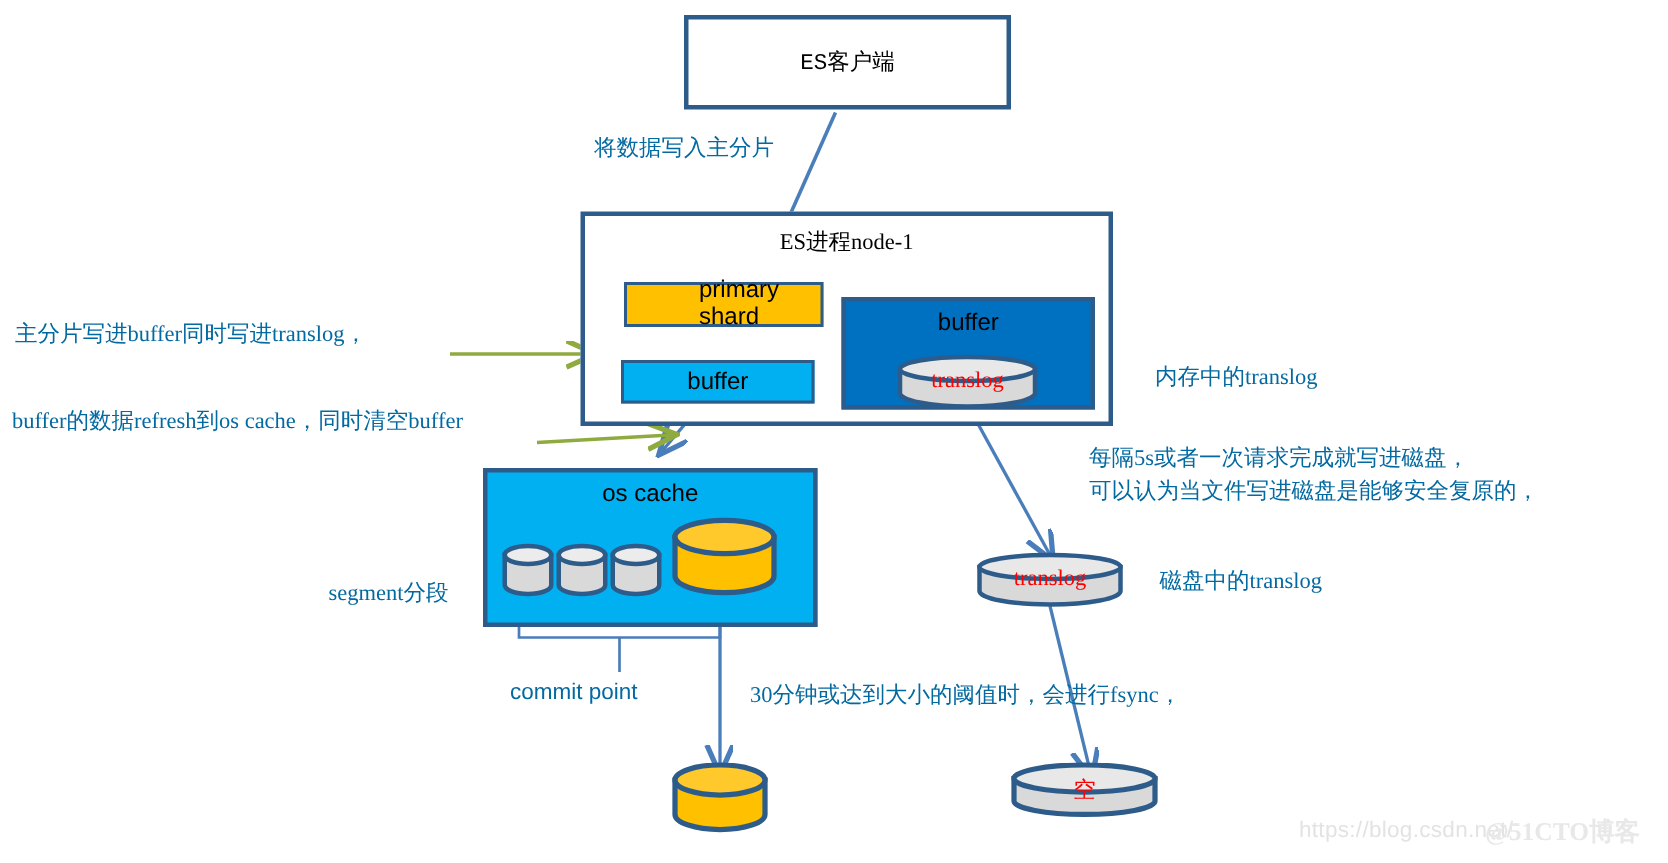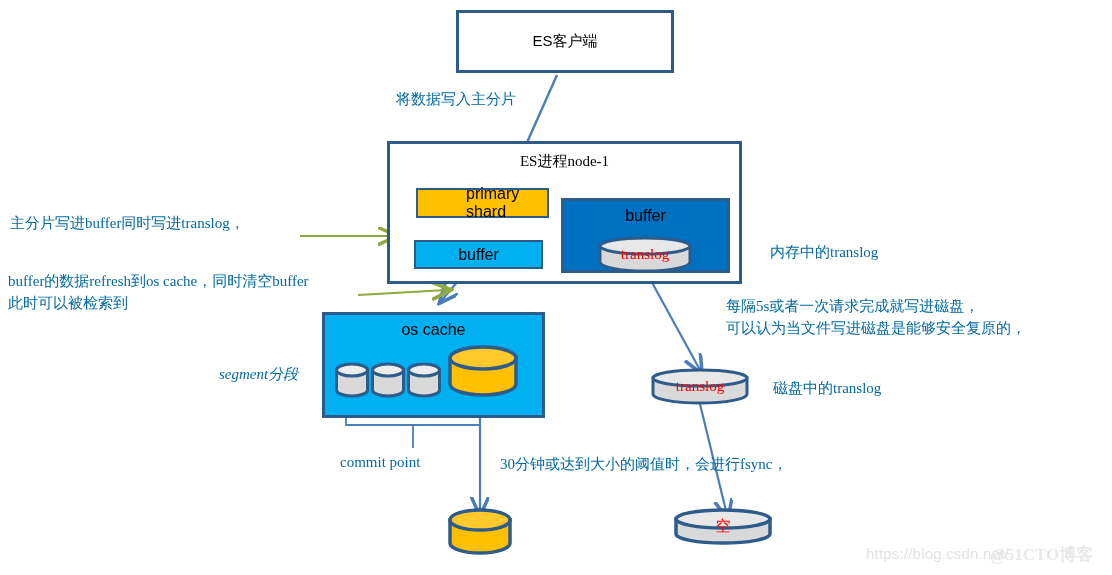--- a/index.html
+++ b/index.html
@@ -21,37 +21,37 @@
   
   .label {
     position: absolute;
     color: #0369a1;
     font-size: 15px;
     line-height: 22px;
     white-space: pre;
     font-family: "Liberation Serif", "DejaVu Serif", serif;
   }
   .label-en {
-    font-family: Liberation Serif, serif;
+    font-family: Liberation Sans, sans-serif;
   }
 
   
   .box {
     position: absolute;
     box-sizing: border-box;
     display: flex;
     align-items: center;
     justify-content: center;
     font-size: 15px;
     color: #000;
   }
   .box-es-client {
     border: 3px solid #2e5c8a;
     background: #ffffff;
-    font-family: Liberation Sans, sans-serif;
+    font-family: Liberation Mono, monospace;
     font-size: 15px;
   }
   .box-node {
     border: 3px solid #2e5c8a;
     background: #ffffff;
     align-items: flex-start;
     justify-content: center;
     padding-top: 8px;
     font-family: "Liberation Serif", "DejaVu Serif", serif;
   }
@@ -199,21 +199,20 @@
     <svg width="96" height="34" viewBox="0 0 96 34">
       <path d="M3,9 L3,25 A45,9 0 0 0 93,25 L93,9 Z" fill="#d9d9d9" stroke="#2e5c8a" stroke-width="3"></path>
       <ellipse cx="48" cy="9" rx="45" ry="8" fill="#e8e8e8" stroke="#2e5c8a" stroke-width="3"></ellipse>
     </svg>
     <div class="cyl-text" style="top:9px;">translog</div>
   </div>
 
   <div class="label" style="left:10px; top:212px;">主分片写进buffer同时写进translog，</div>
 
   <div class="label" style="left:8px; top:270px;">buffer的数据refresh到os cache，同时清空buffer</div>
-  <div class="label" style="left:8px; top:292px;">此时可以被检索到</div>
 
   <div class="label" style="left:770px; top:241px;">内存中的translog</div>
 
   <div class="label" style="left:726px; top:295px;">每隔5s或者一次请求完成就写进磁盘，</div>
   <div class="label" style="left:726px; top:317px;">可以认为当文件写进磁盘是能够安全复原的，</div>
 
   <div class="label" style="left:773px; top:377px;">磁盘中的translog</div>
 
   <div class="box box-oscache" style="left:322px; top:312px; width:223px; height:106px;">
     <span>os cache</span>
@@ -238,21 +237,21 @@
     </svg>
   </div>
 
   <div class="cyl" style="left:447px; top:345px; width:72px; height:54px;">
     <svg width="72" height="54" viewBox="0 0 72 54">
       <path d="M3,13 L3,39 A33,11 0 0 0 69,39 L69,13 Z" fill="#ffc000" stroke="#2e5c8a" stroke-width="3.5"></path>
       <ellipse cx="36" cy="13" rx="33" ry="11" fill="#ffc82b" stroke="#2e5c8a" stroke-width="3.5"></ellipse>
     </svg>
   </div>
 
-  <div class="label" style="left:219px; top:363px;font-style:italic;">segment分段</div>
+  <div class="label" style="left:219px; top:385px;">segment分段</div>
 
   <div class="label label-en" style="left:340px; top:451px;">commit point</div>
 
   <div class="cyl" style="left:650px; top:369px; width:100px; height:35px;">
     <svg width="100" height="35" viewBox="0 0 100 35">
       <path d="M3,9 L3,25 A47,9 0 0 0 97,25 L97,9 Z" fill="#d9d9d9" stroke="#2e5c8a" stroke-width="3"></path>
       <ellipse cx="50" cy="9" rx="47" ry="8" fill="#e8e8e8" stroke="#2e5c8a" stroke-width="3"></ellipse>
     </svg>
     <div class="cyl-text" style="top:9px;">translog</div>
   </div>

